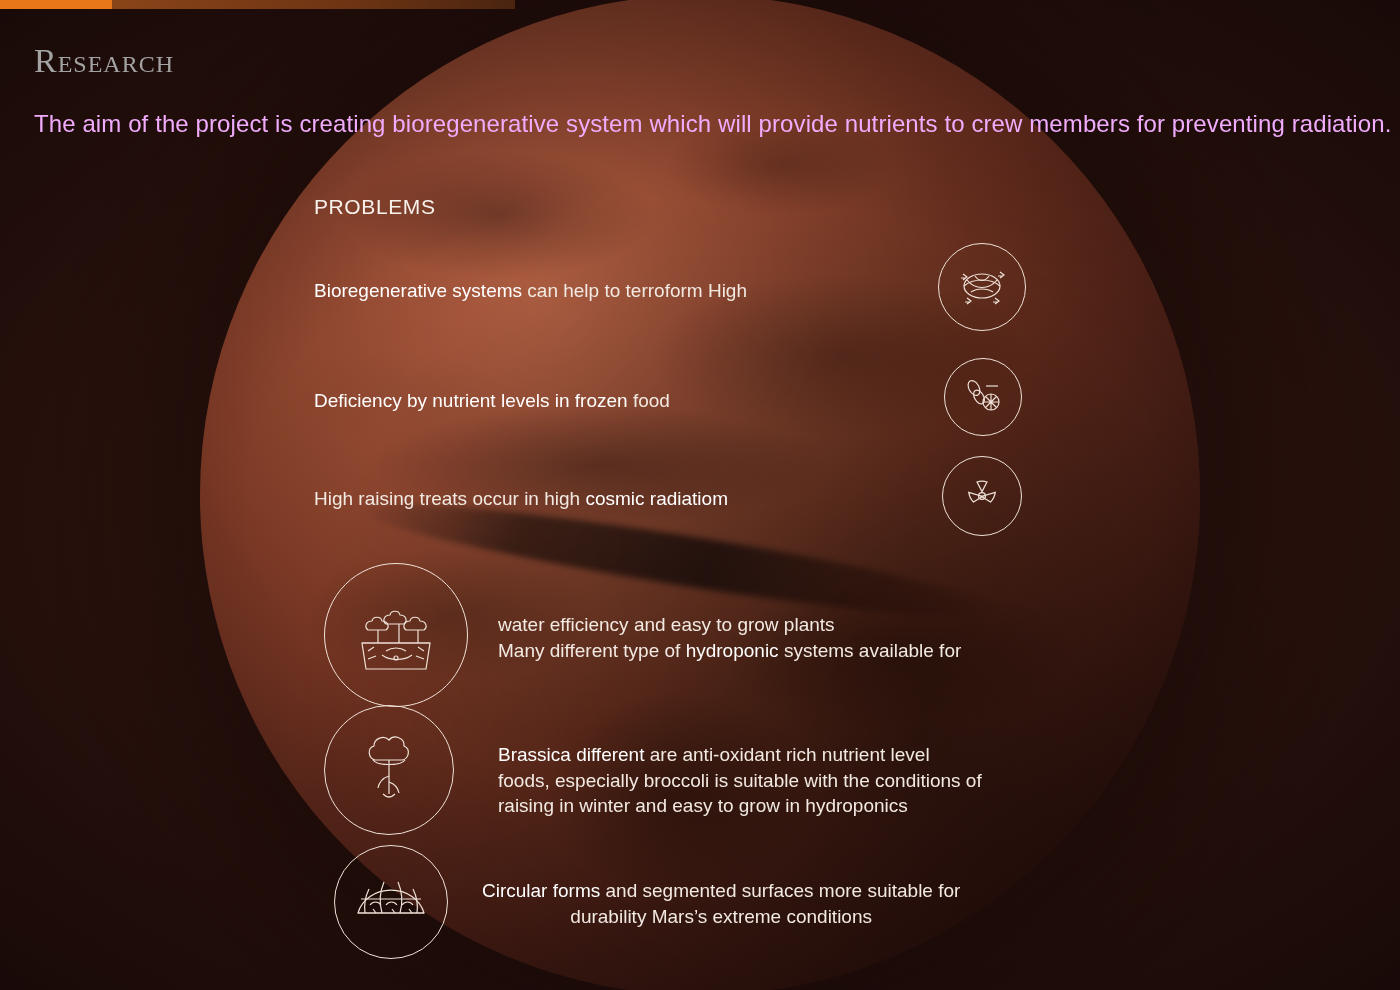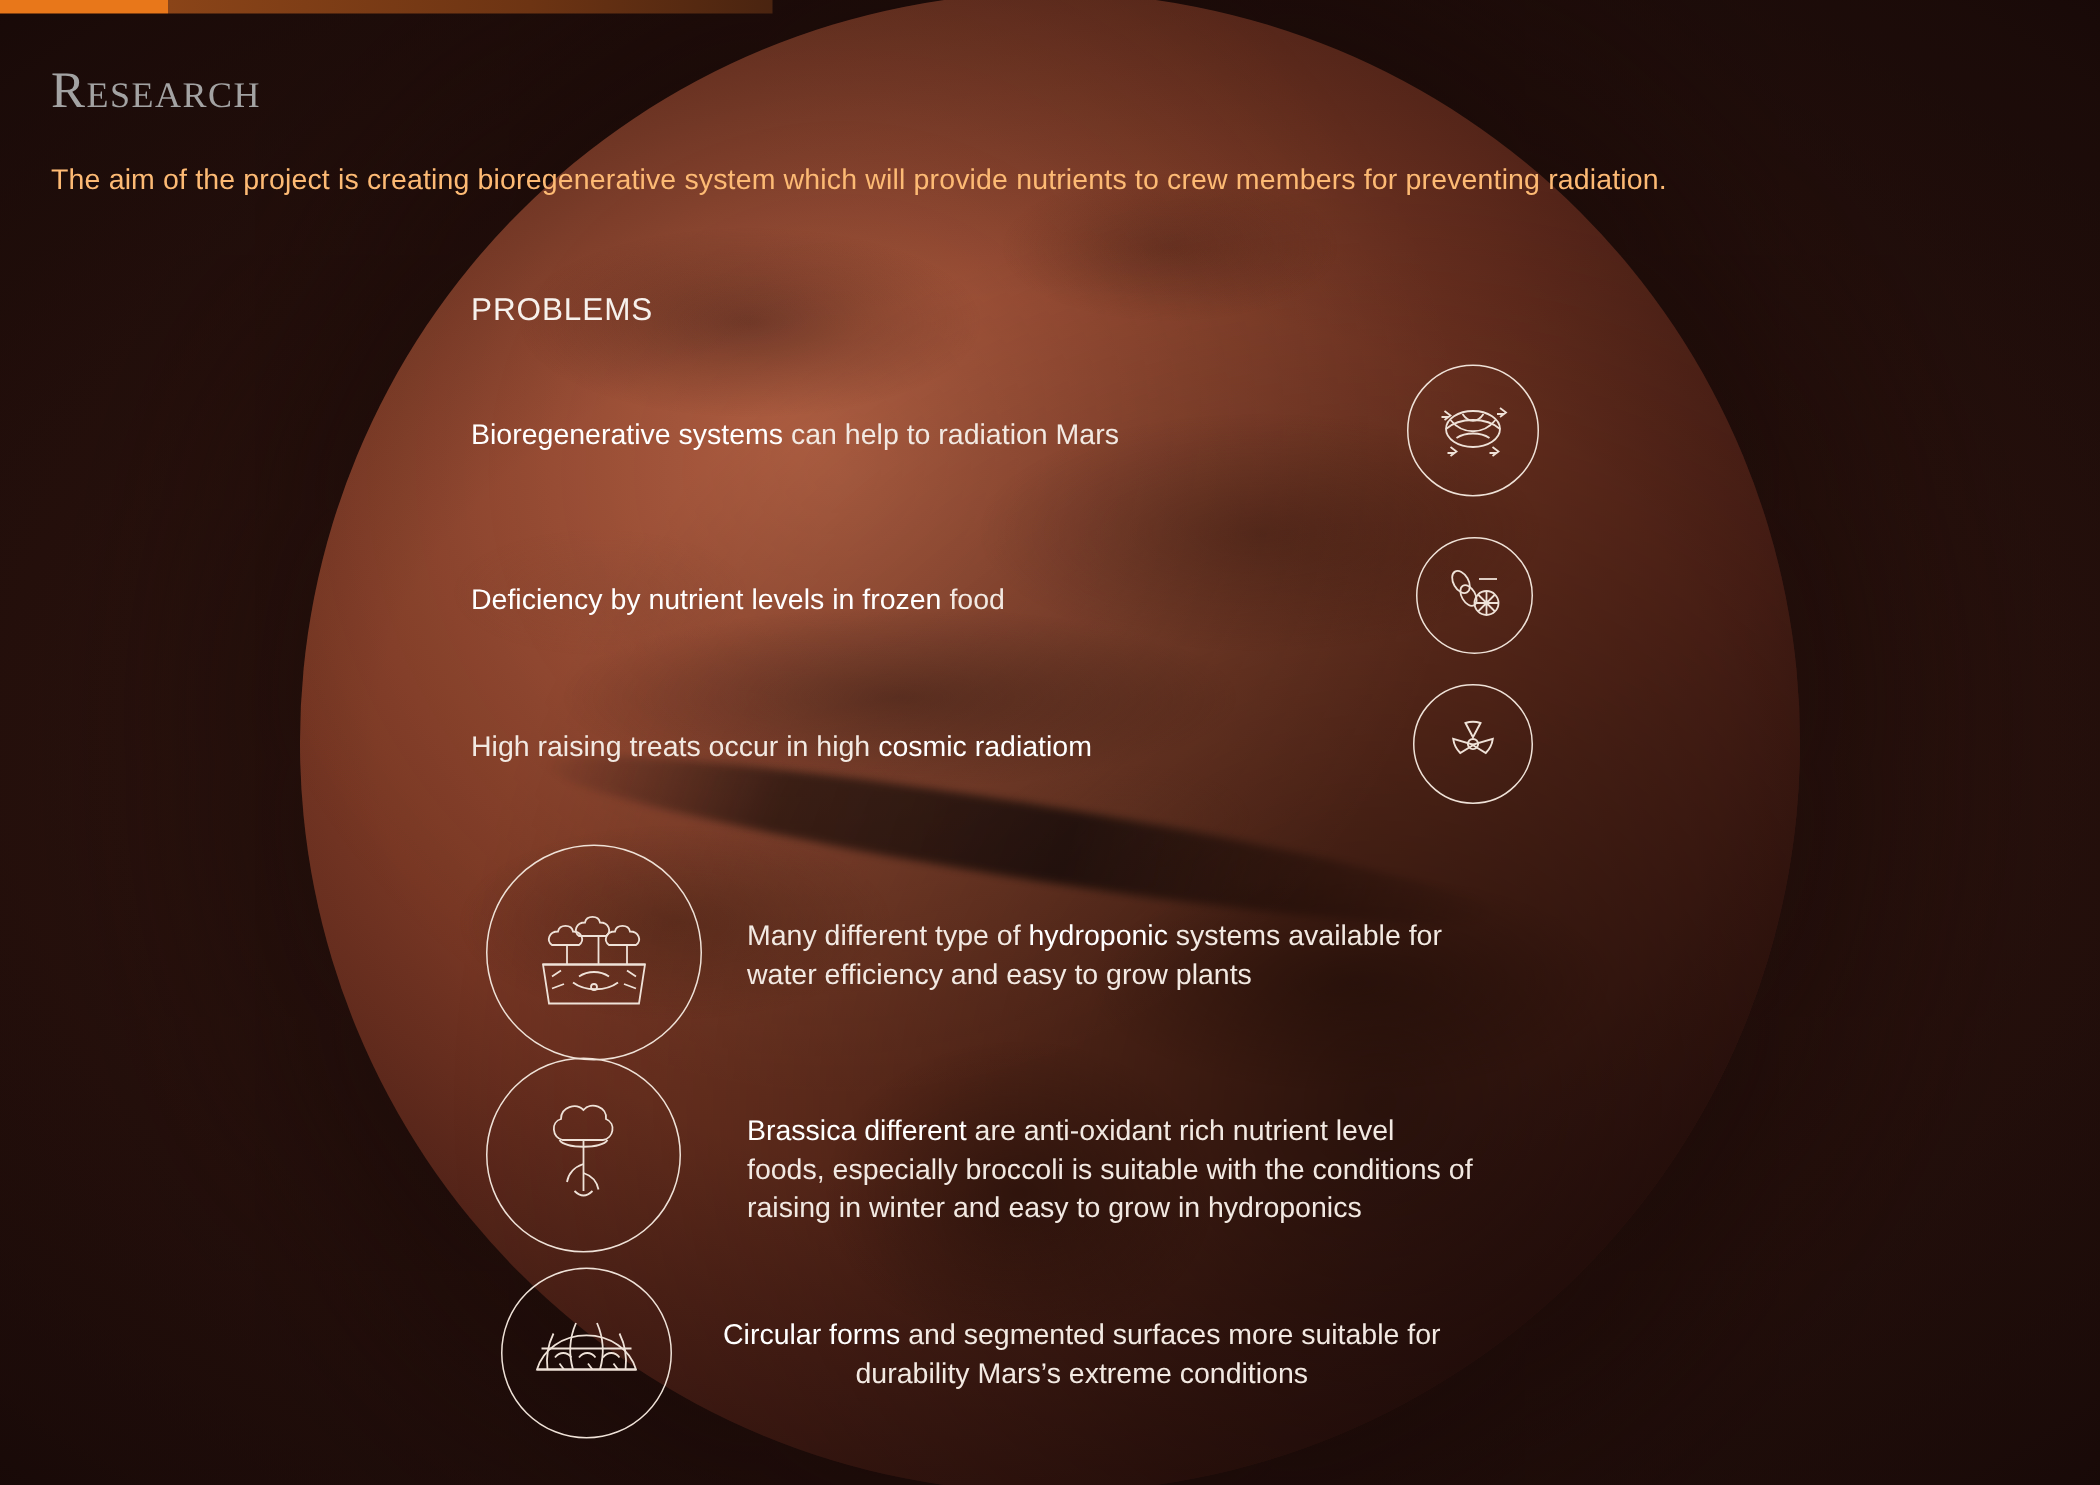--- a/index.html
+++ b/index.html
@@ -106,22 +106,22 @@
     letter-spacing: 1px;
     color: #a3a3a3;
     font-variant: small-caps;
     text-transform: capitalize;
     margin-top: 18px;
   }
   .aim {
     position: absolute;
     left: 34px;
     top: 110px;
-    font-size: 19px;
-    color: #fdba74;
+    font-size: 24px;
+    color: #f0abfc;
     letter-spacing: 0.1px;
   }
   .problems-title {
     position: absolute;
     left: 314px;
     top: 195px;
     font-size: 21px;
     letter-spacing: 0.6px;
     color: #f7f1ec;
   }
@@ -180,21 +180,21 @@
 <div class="content">
 
   <div class="page-title">Research</div>
 
   <div class="aim">The aim of the project is creating bioregenerative system which will provide nutrients to crew members for preventing radiation.</div>
 
   <div class="problems-title">PROBLEMS</div>
 
   <div class="row-right" style="left:314px; top:280px; width:700px; justify-content:flex-start;">
     <div class="txt">
-      <b class="strong">Bioregenerative systems</b><span> can help to radiation Mars</span>
+      <b class="strong">Bioregenerative systems</b><span> can help to terroform High</span>
     </div>
   </div>
   <div class="icon-circle" style="position:absolute; left:938px; top:243px; width:88px; height:88px;">
     <svg width="58" height="58" viewBox="0 0 58 58" fill="none" stroke="#efe2d8" stroke-width="1.2">
       <ellipse cx="29" cy="28" rx="18" ry="12"></ellipse>
       <path d="M11 28 C20 20, 38 20, 47 28"></path>
       <path d="M14 22 C22 32, 36 32, 44 22"></path>
       <path d="M22 18 C26 24, 32 24, 36 18"></path>
       <path d="M18 34 C24 30, 34 30, 40 34"></path>
       <path d="M10 16 l4 3 l-4 3 M8 20 l5 0"></path>
@@ -243,24 +243,24 @@
       <path d="M36 49 L36 62 M57 43 L57 62 M76 49 L76 62"></path>
       <path d="M44 70 c6 -4 14 -4 20 0"></path>
       <path d="M40 74 c8 6 22 6 30 0"></path>
       <path d="M26 70 l6 -4 M26 78 l8 -3"></path>
       <path d="M82 70 l-6 -4 M82 78 l-8 -3"></path>
       <circle cx="54" cy="77" r="2"></circle>
     </svg>
   </div>
   <div class="row-left" style="left:498px; top:612px; width:620px;">
     <div class="txt">
+      <div>water efficiency and easy to grow plants</div>
       <div>
         <span>Many different type of </span><b class="strong">hydroponic</b><span> systems available for</span>
       </div>
-      <div>water efficiency and easy to grow plants</div>
     </div>
   </div>
 
   <div class="icon-circle" style="position:absolute; left:324px; top:705px; width:130px; height:130px;">
     <svg width="92" height="92" viewBox="0 0 92 92" fill="none" stroke="#efe2d8" stroke-width="1.2">
       <path d="M32 36 c-7 -2 -8 -12 -1 -14 c0 -8 10 -11 15 -6 c5 -6 16 -2 15 6 c7 3 5 13 -2 14 Z"></path>
       <path d="M30 36 c4 6 28 6 32 0"></path>
       <path d="M46 36 L46 70"></path>
       <path d="M46 52 c-6 2 -10 6 -11 12"></path>
       <path d="M46 58 c6 2 9 6 10 11"></path>

